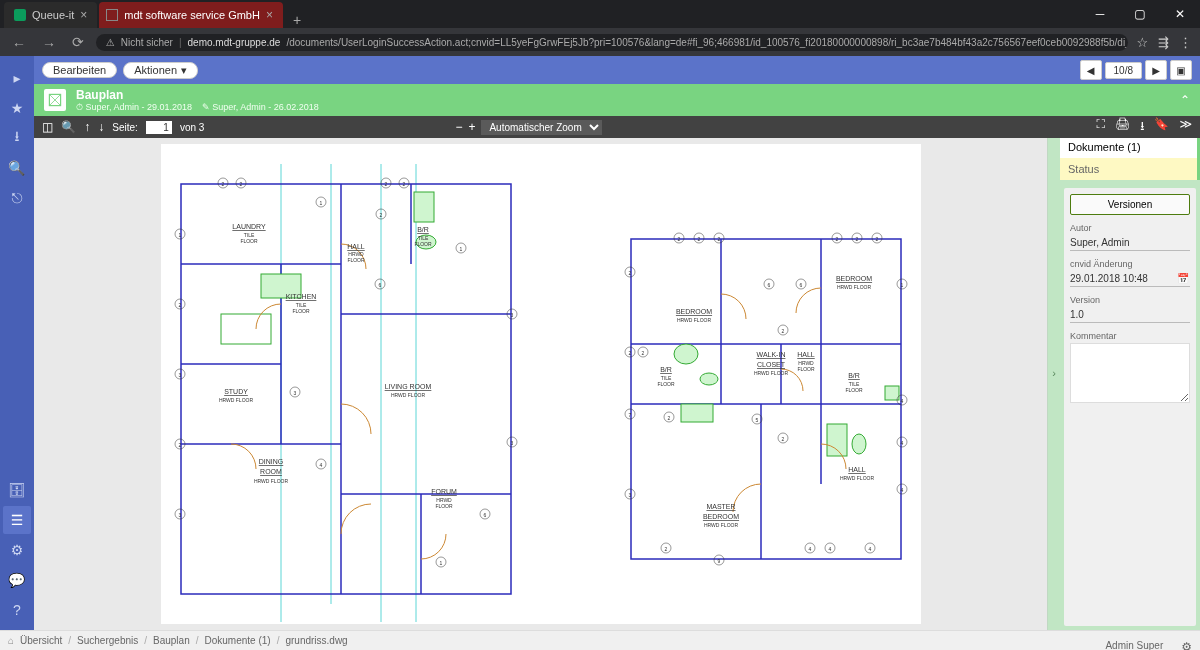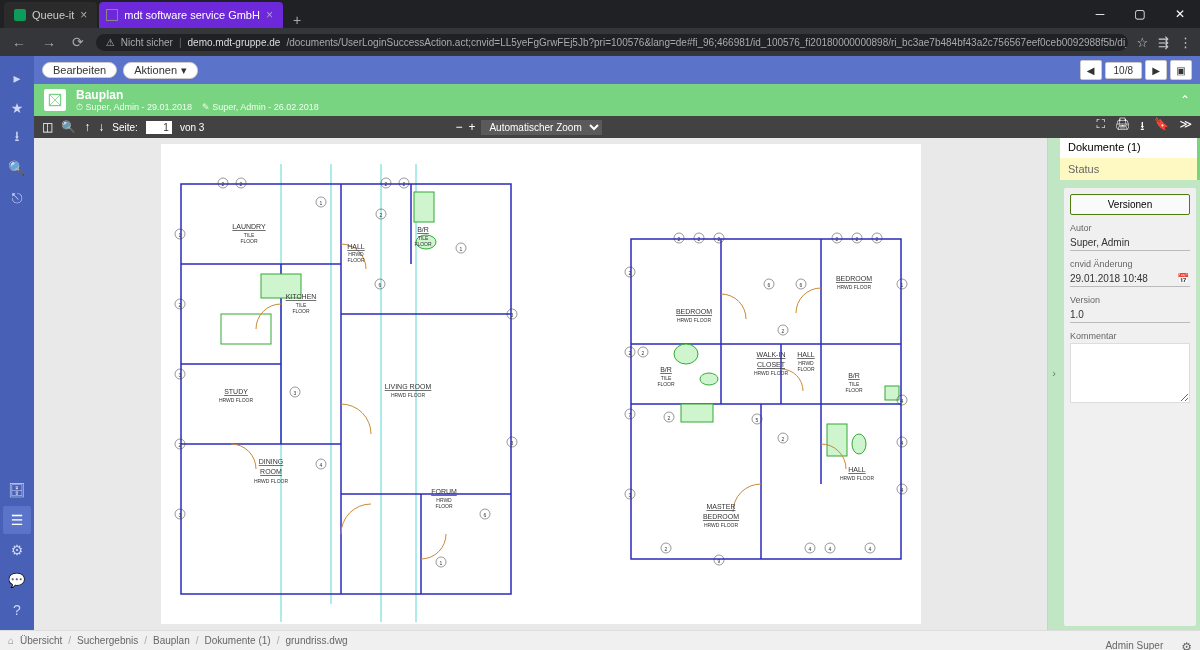--- a/index.html
+++ b/index.html
@@ -2,21 +2,21 @@
 <html><head>
 <meta charset="utf-8">
 <style>
 * { box-sizing: border-box; margin: 0; padding: 0; font-family: Arial, sans-serif; }
 body { width: 1200px; height: 650px; background: #fff; overflow: hidden; font-size: 11px; }
 
 .browser-chrome { background: #202124; color: #e8eaed; }
 .tab-bar { display: flex; align-items: flex-end; height: 28px; padding-left: 4px; }
 .tab { display: flex; align-items: center; gap: 6px; padding: 0 10px; height: 26px; font-size: 11px; border-radius: 4px 4px 0 0; margin-right: 2px; }
 .tab.inactive { background: #2b2b2b; color: #ccc; }
-.tab.active { background: #6d28d9; color: #fff; padding-left: 7px; }
+.tab.active { background: #7f1d1d; color: #fff; padding-left: 7px; }
 .tab-close { font-size: 12px; color: #aaa; cursor: pointer; }
 .new-tab { color: #aaa; padding: 0 8px; font-size: 14px; cursor: pointer; }
 .win-controls { margin-left: auto; display: flex; }
 .win-btn { width: 40px; height: 28px; display: flex; align-items: center; justify-content: center; color: #fff; cursor: pointer; font-size: 12px; }
 
 .addr-bar { display: flex; align-items: center; height: 28px; background: #35363a; padding: 0 8px; gap: 8px; }
 .nav-arrow { color: #aaa; font-size: 14px; cursor: pointer; padding: 0 4px; }
 .url-box { flex: 1; display: flex; align-items: center; gap: 6px; background: #202124; border-radius: 12px; padding: 3px 10px; color: #aaa; font-size: 10px; overflow: hidden; white-space: nowrap; }
 .url-host { color: #ddd; }
 .addr-icons { display: flex; gap: 10px; color: #ccc; }

